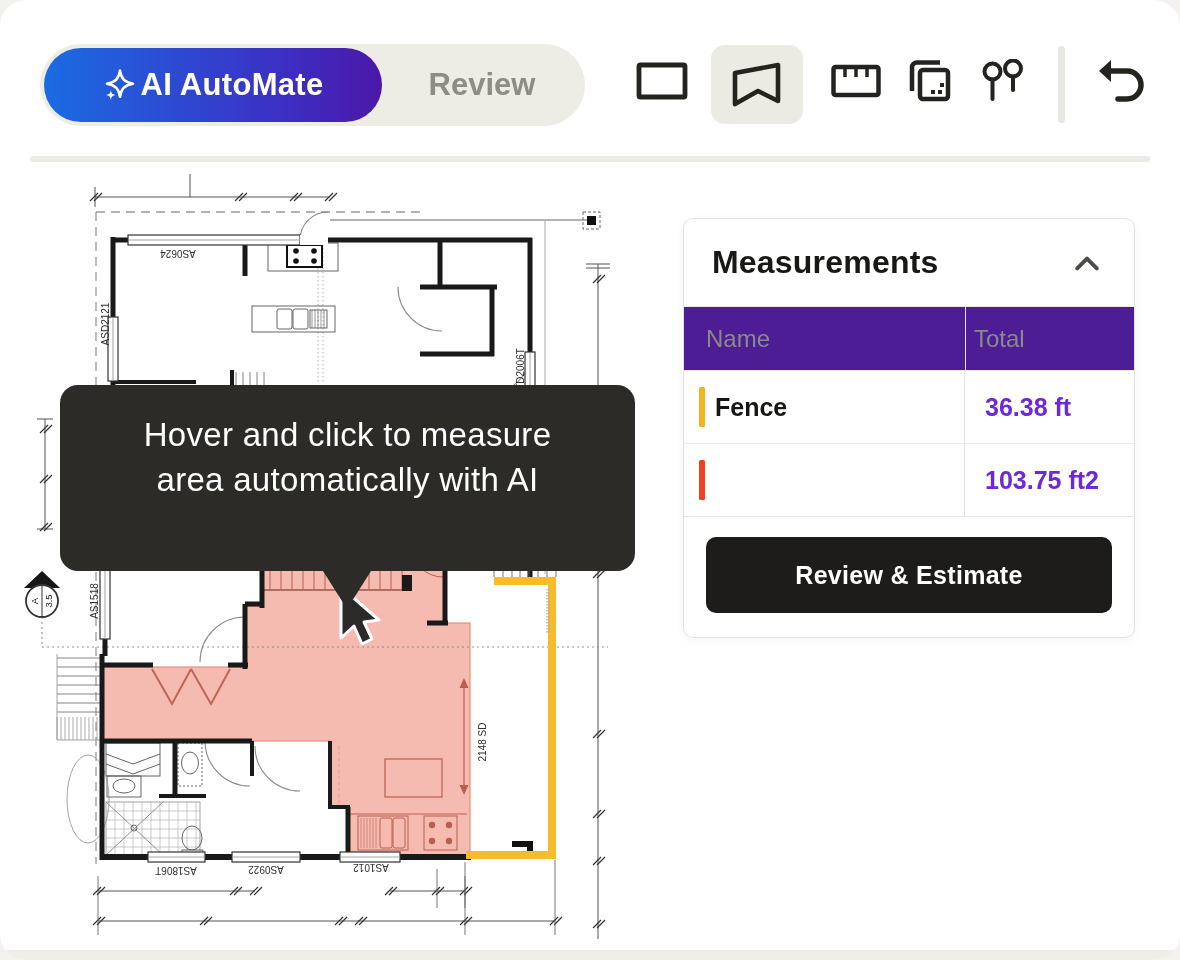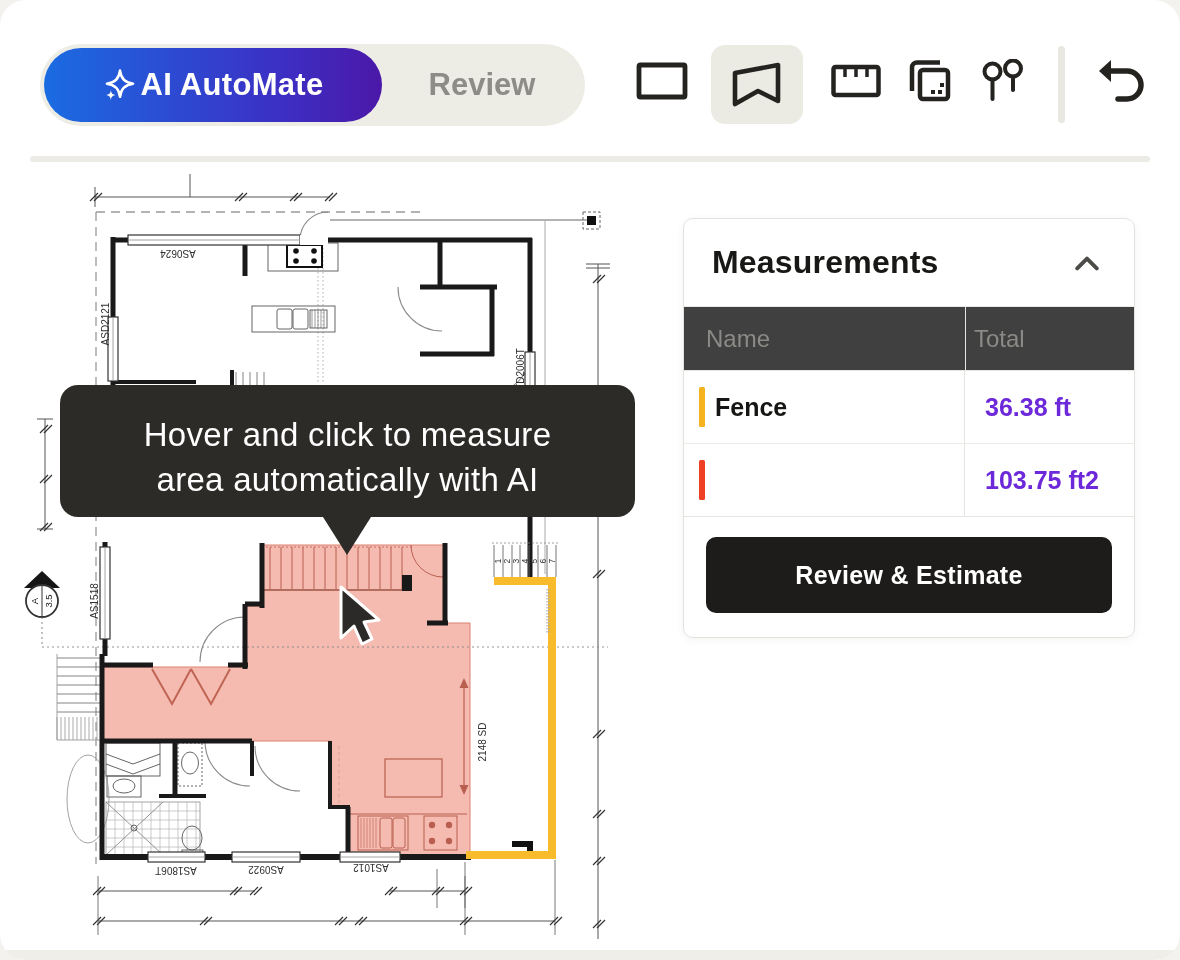--- a/index.html
+++ b/index.html
@@ -24,37 +24,37 @@
   .tool.selected { background:#ecebe3; }
   .tool-divider { position:absolute; left:1058px; top:46px; width:7px; height:77px;
                   border-radius:4px; background:#e9e7e1; }
   .toolbar-rule { position:absolute; left:30px; right:30px; top:156px; height:6px;
                   border-radius:3px; background:#edebe5; }
 
   
   .plan { position:absolute; left:0; top:164px; width:660px; height:795px; }
 
   
-  .tooltip { position:absolute; left:60px; top:385px; width:575px; height:132px;
+  .tooltip { position:absolute; left:60px; top:385px; width:575px; height:186px;
              background:#2c2b28; border-radius:18px; color:#fff; text-align:center;
              padding-top:27px; }
   .tooltip .tl { font-size:33px; line-height:45px; font-weight:400; letter-spacing:.3px; }
   .tooltip-pointer { position:absolute; left:263px; top:100%; width:0; height:0;
                      border-left:24px solid transparent; border-right:24px solid transparent;
                      border-top:38px solid #2c2b28; }
 
   
   .panel { position:absolute; left:683px; top:218px; width:452px; background:#fff;
            border:1.6px solid #e3e2df; border-radius:10px;
            box-shadow:0 2px 8px rgba(70,65,50,.06); overflow:hidden; }
   .panel-header { height:88px; display:flex; align-items:center; justify-content:space-between;
                   padding:0 28px; border-bottom:1.6px solid #eae9e6; }
   .panel-title { font-size:32px; font-weight:700; color:#181816; letter-spacing:.2px; }
   .collapse-btn { background:none; border:none; cursor:pointer; padding:6px; display:flex; }
-  .thead { display:grid; grid-template-columns:281px 1fr; background:#404040; height:64px;
+  .thead { display:grid; grid-template-columns:281px 1fr; background:#4c1d95; height:64px;
            border-bottom:1.6px solid #e6e5e2; }
   .th { display:flex; align-items:center; padding-left:22px; color:#8b8a86; font-size:24px; }
   .th.total { border-left:1.6px solid #e6e5e2; padding-left:8px; }
   .mrow { display:grid; grid-template-columns:281px 1fr; height:73px; cursor:pointer; }
   .mrow.first { border-bottom:1.3px solid #ecebe8; }
   .mrow.last { border-bottom:1.6px solid #e6e5e2; }
   .cell-name { display:flex; align-items:center; gap:10px; padding-left:15px;
                border-right:1.6px solid #e6e5e2; }
   .cell-name .nm { font-size:25px; font-weight:700; color:#161614; }
   .cell-total { display:flex; align-items:center; padding-left:20px; font-size:25px;

